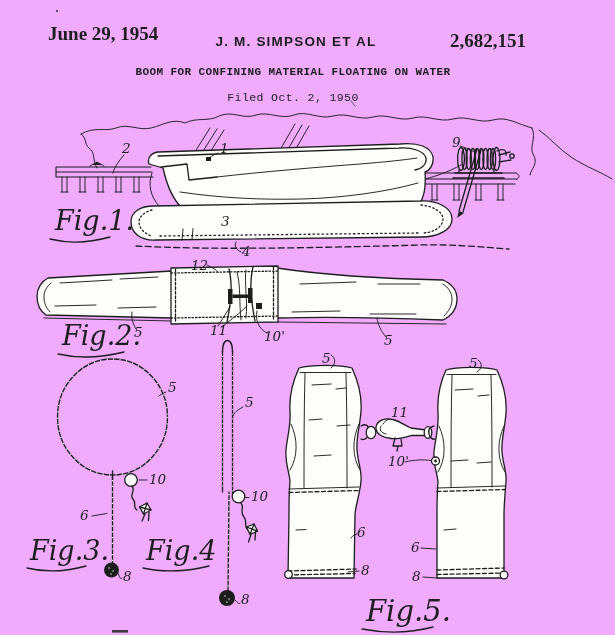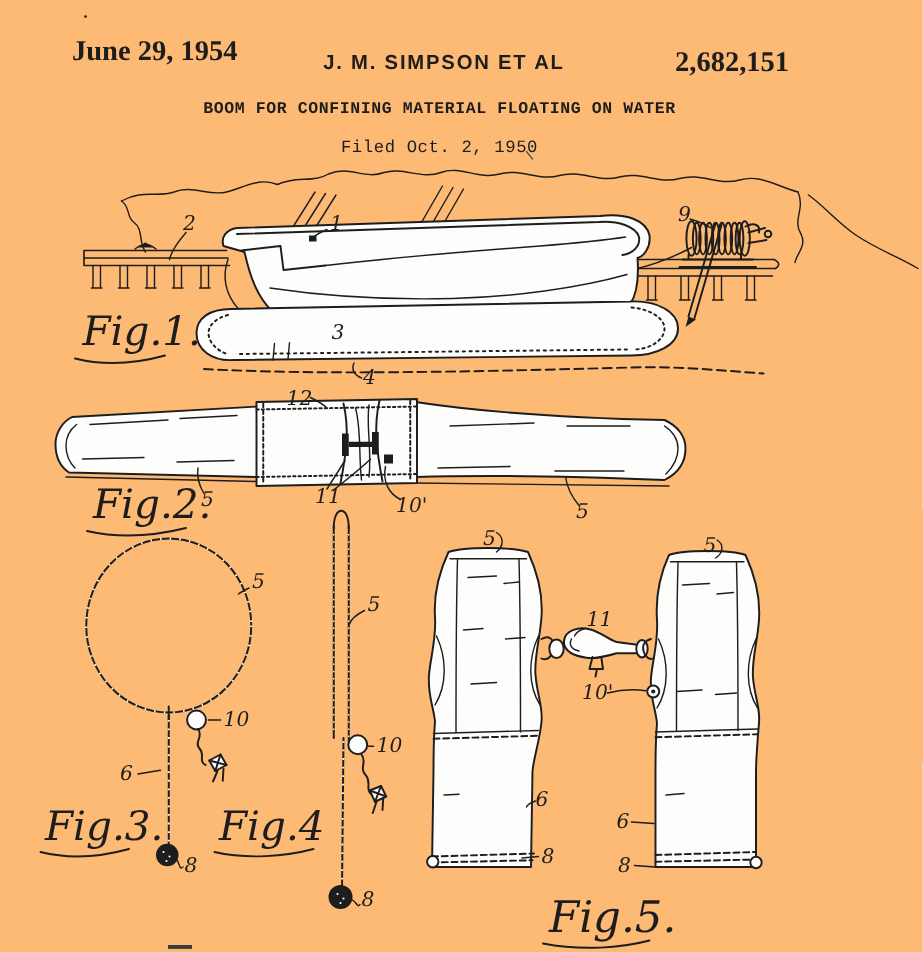--- a/index.html
+++ b/index.html
@@ -1,16 +1,16 @@
 <!DOCTYPE html>
 <html><head>
 <meta charset="utf-8">
 <style>
   html,body{margin:0;padding:0;background:#e8e8e4;}
-  .page{position:relative;width:615px;height:635px;margin:0 auto;background:#fdba74;overflow:hidden;
+  .page{position:relative;width:615px;height:635px;margin:0 auto;background:#f0abfc;overflow:hidden;
         font-family:"Liberation Serif",serif;}
   svg{position:absolute;left:0;top:0;}
   .stk{stroke:#1d1d1d;stroke-width:1.3;fill:none;stroke-linecap:round;stroke-linejoin:round;}
   .thin{stroke-width:0.95;}
   .fillp{fill:#fdfdfb;}
   .ink{fill:#1d1d1d;stroke:none;}
   text{fill:#1d1d1d;}
   .hdr-date,.hdr-num{font:bold 19px "Liberation Serif",serif;}
   .hdr-inv{font:bold 13.5px "Liberation Sans",sans-serif;letter-spacing:1.2px;}
   .hdr-title{font:bold 11px "Liberation Mono",monospace;letter-spacing:0.4px;}

